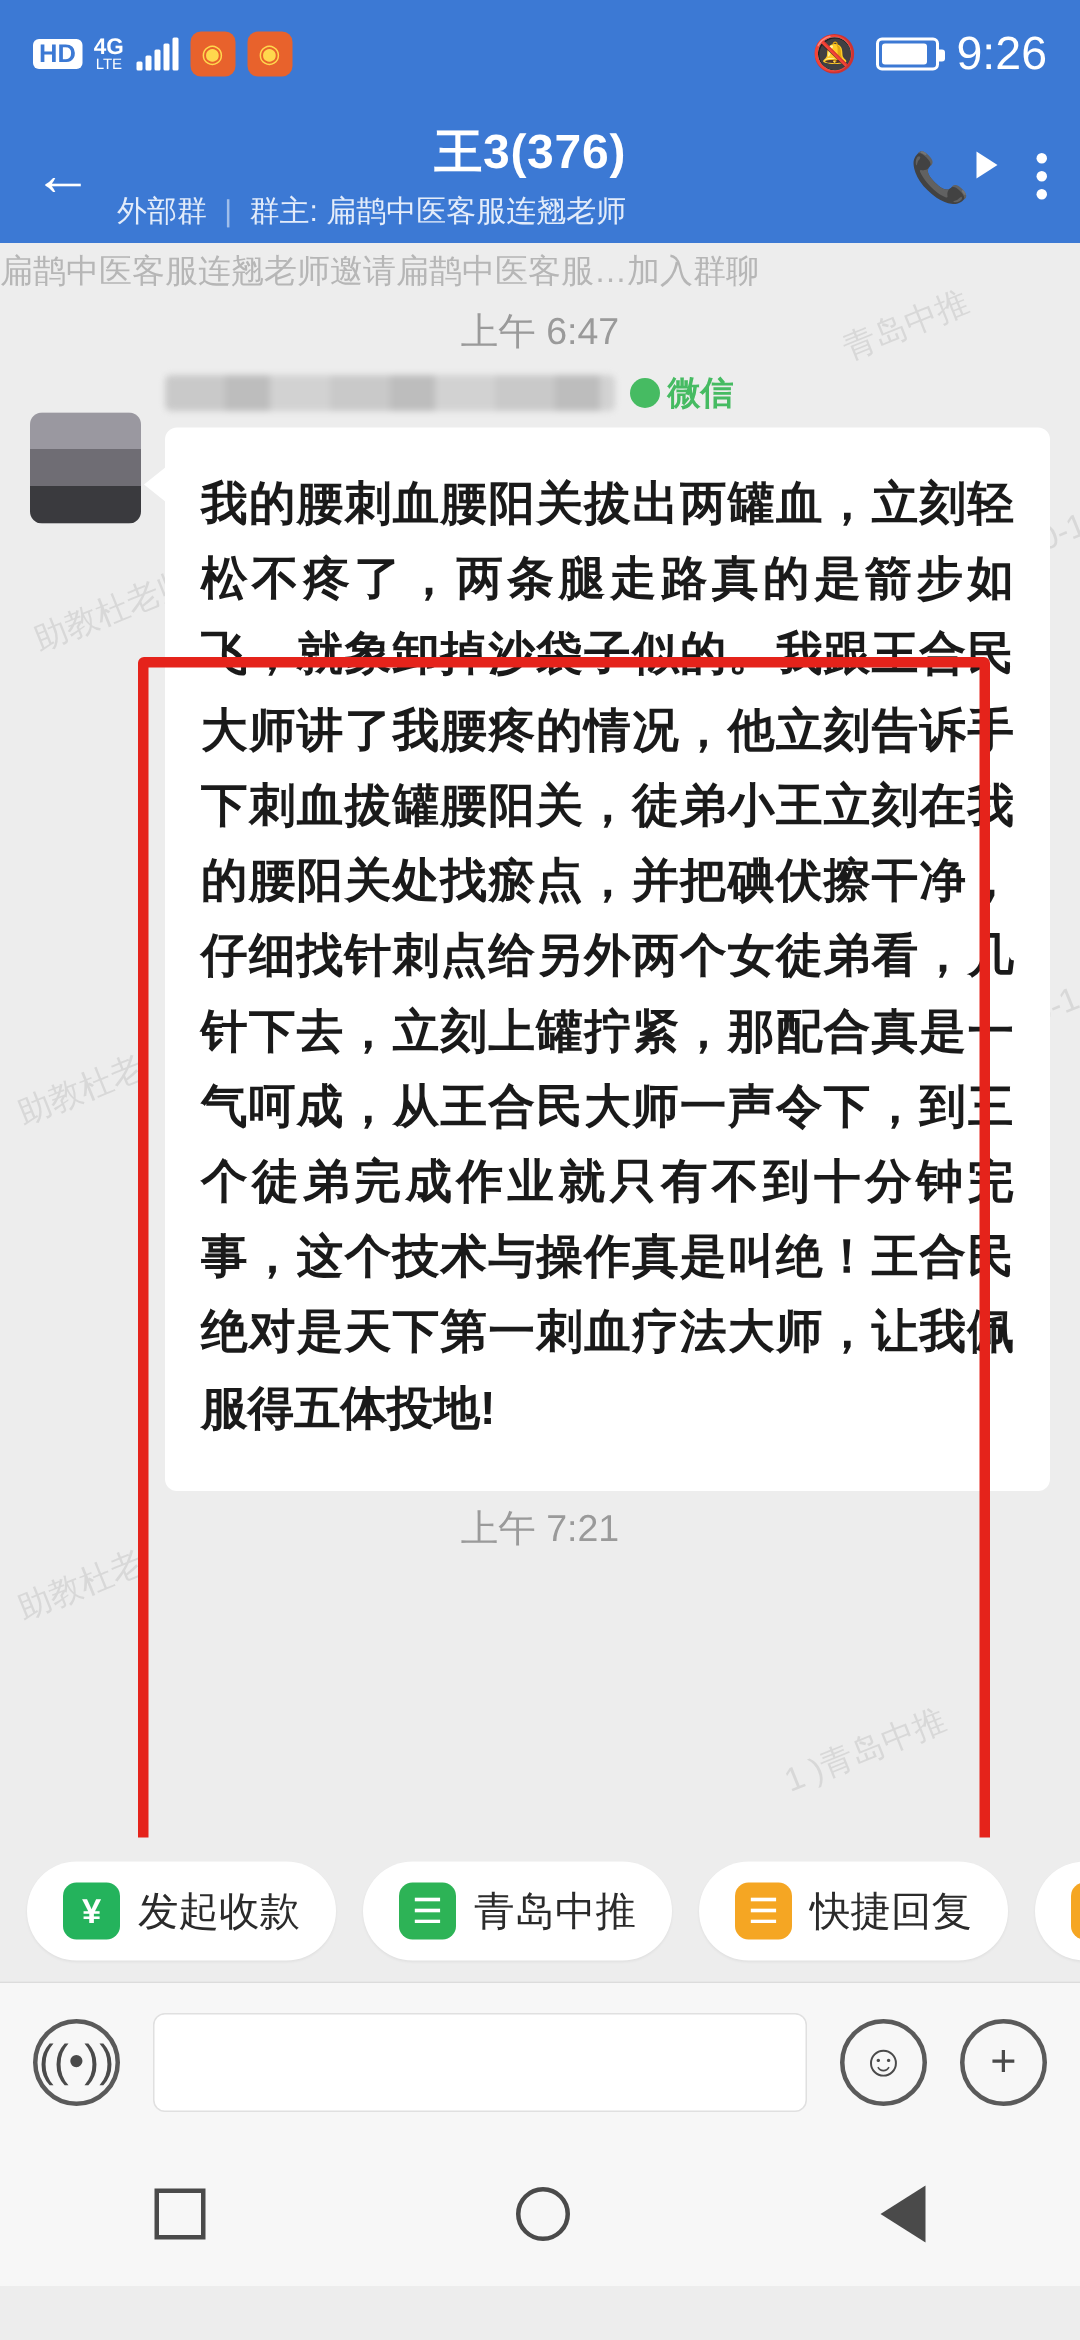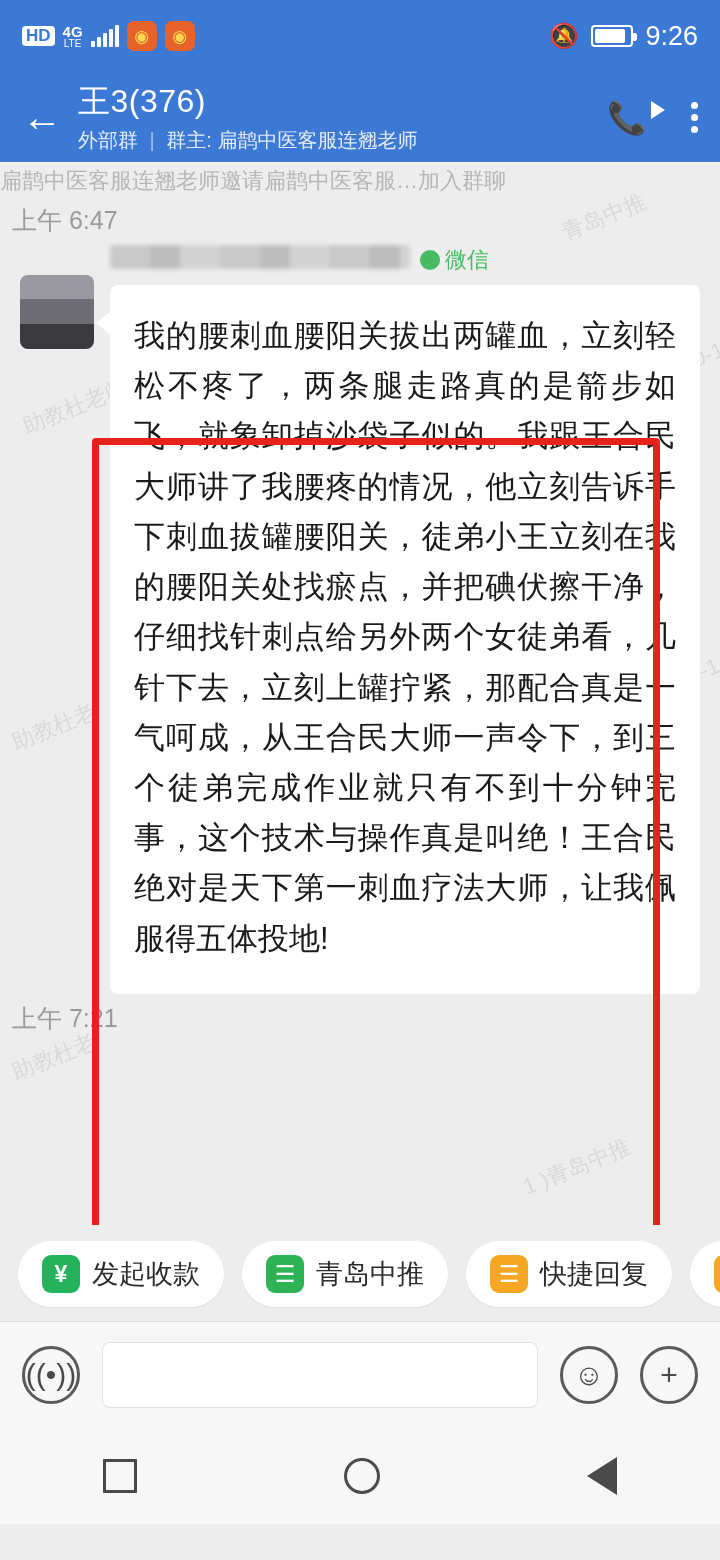--- a/index.html
+++ b/index.html
@@ -28,41 +28,41 @@
   .net-badge .n2 { font-size: 10px; }
   .bars { display: flex; align-items: flex-end; gap: 2px; height: 22px; }
   .bars i { width: 4px; background: #fff; display: block; border-radius: 1px; }
   .bars i:nth-child(1){height:6px}.bars i:nth-child(2){height:10px}
   .bars i:nth-child(3){height:14px}.bars i:nth-child(4){height:18px}.bars i:nth-child(5){height:22px}
   .wb-icon {
     width: 30px; height: 30px; border-radius: 7px; background: #e8622c;
     display: flex; align-items: center; justify-content: center;
     font-size: 17px; color: #ffd84d;
   }
-  .clock { font-size: 27px; }
+  .clock { font-size: 31px; }
   .battery {
     width: 42px; height: 22px; border: 2px solid #fff; border-radius: 4px;
     position: relative; display: flex; align-items: center;
   }
   .battery::after {
     content:""; position: absolute; right: -6px; top: 6px; width: 4px; height: 8px;
     background: #fff; border-radius: 0 2px 2px 0;
   }
   .battery i { display:block; height: 14px; width: 30px; background: #fff; margin-left: 2px; border-radius: 2px;}
   .mute { font-size: 24px; }
 
   
   .header {
     background: #3c79d4; color: #fff; flex: 0 0 auto;
     height: 90px; display: flex; align-items: center; padding: 0 22px;
     position: relative;
   }
   .back-arrow { font-size: 40px; line-height: 1; width: 56px; }
   .head-titles { display: flex; flex-direction: column; gap: 3px; }
-  .head-title { font-size: 32px; font-weight: normal; letter-spacing: .5px; }
+  .head-title { font-size: 32px; font-weight: bold; letter-spacing: .5px; text-align: right; }
   .head-sub { font-size: 20px; color: #e3ecfa; text-align: center; }
   .head-sub .sep { opacity: .6; margin: 0 6px; }
   .head-actions { margin-left: auto; display: flex; align-items: center; gap: 30px; }
   .cam-icon { position: relative; width: 54px; height: 36px; }
   .cam-icon .phone { font-size: 32px; }
   .cam-icon .cam {
     position: absolute; right: -4px; top: 2px; width: 0; height: 0;
     border-top: 9px solid transparent; border-bottom: 9px solid transparent;
     border-left: 14px solid #fff;
   }
@@ -71,47 +71,48 @@
 
   
   .chat {
     position: relative; flex: 1 1 auto; background: #ededed; overflow: hidden;
   }
   .wm {
     position: absolute; color: rgba(120,120,120,.18); font-size: 22px;
     transform: rotate(-22deg); white-space: nowrap; pointer-events: none; user-select:none;
   }
   .timestamp {
-    color: #9a9a9a; font-size: 25px; padding: 8px 12px;
+    text-align: center; color: #9a9a9a; font-size: 25px; padding: 8px 12px;
   }
   .cut-row {
     color: #b6b6b6; font-size: 22px; text-align: left; padding-top: 4px; height: 34px; overflow: hidden;
   }
   .msg-row { display: flex; padding: 0 20px; gap: 16px; position: relative; }
   .avatar {
     width: 74px; height: 74px; border-radius: 8px; flex: 0 0 auto;
     background: #b9b7bb; margin-top: 30px;
     background-image: linear-gradient(#9a98a0 33%, #6f6d74 33%, #6f6d74 66%, #3a3a3e 66%);
   }
   .bubble-wrap { display: flex; flex-direction: column; gap: 6px; flex: 1 1 auto; }
-  .namebar { display: flex; align-items: flex-start; gap: 10px; height: 34px; }
+  .namebar { display: flex; align-items: center; gap: 10px; height: 34px; font-weight: bold; }
   .name-blur {
     height: 24px; width: 300px; border-radius: 4px;
     background: repeating-linear-gradient(90deg,#c9c9c9 0 40px,#bdbdbd 40px 70px,#d2d2d2 70px 110px);
     filter: blur(2px);
   }
   .wx-tag {
     display: inline-flex; align-items: center; gap: 5px;
     color: #2ab34a; font-size: 22px; opacity: .85;
   }
   .wx-dot { width: 20px; height: 20px; border-radius: 50%; background: #2ab34a; display:inline-block;}
   .bubble {
     background: #fff; border-radius: 8px; padding: 26px 24px 30px;
     font-size: 31px; line-height: 1.62; color: #1a1a1a; position: relative;
     text-align: justify;
+    font-weight: bold;
   }
   .bubble::before {
     content: ""; position: absolute; left: -14px; top: 26px;
     border-top: 12px solid transparent; border-bottom: 12px solid transparent;
     border-right: 15px solid #fff;
   }
   
   .redbox {
     position: absolute; left: 92px; top: 276px; width: 568px; height: 942px;
     border: 7px solid #e5231b; border-radius: 4px; pointer-events: none; z-index: 5;

